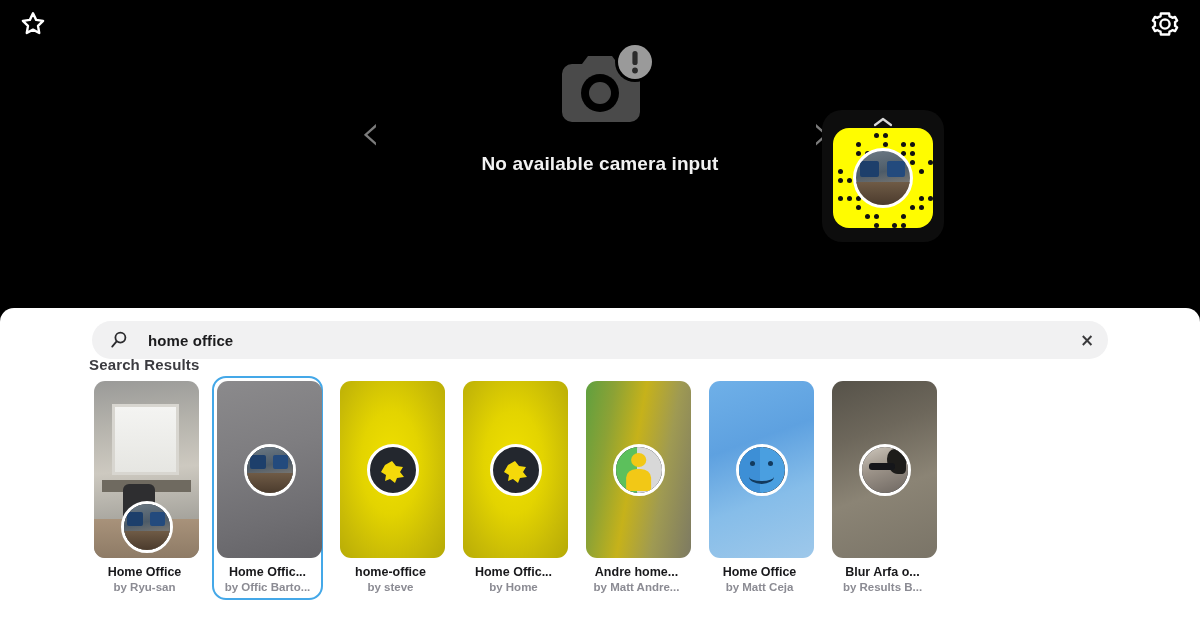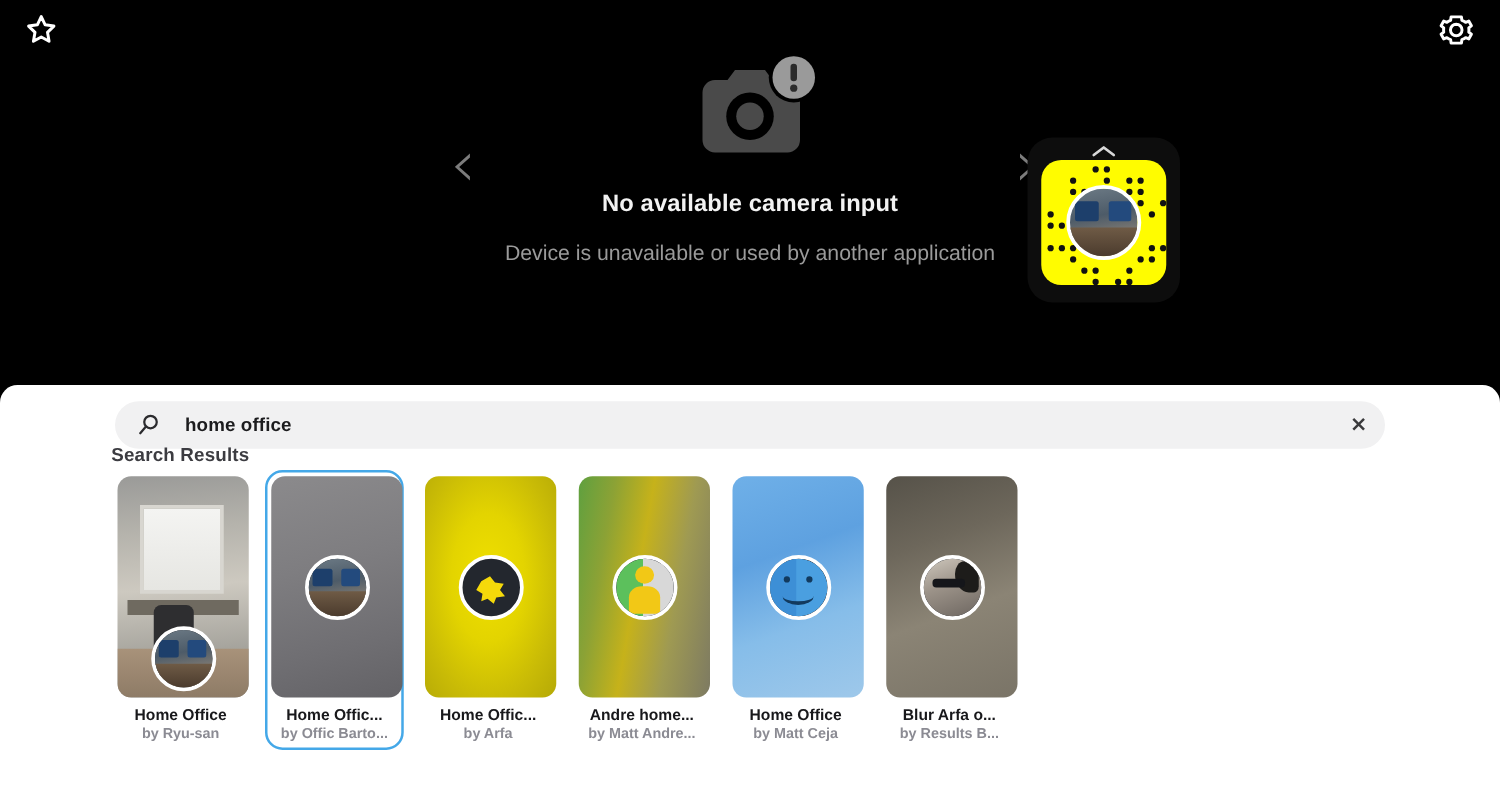--- a/index.html
+++ b/index.html
@@ -422,21 +422,20 @@
         <path d="M38 22h10l6-8h24l6 8h12a10 10 0 0 1 10 10v38a10 10 0 0 1-10 10H38a10 10 0 0 1-10-10V32a10 10 0 0 1 10-10z" fill="#4a4a4a"></path>
         <circle cx="66" cy="51" r="19" fill="#000"></circle>
         <circle cx="66" cy="51" r="11" fill="#4a4a4a"></circle>
         <circle cx="101" cy="20" r="20" fill="#000"></circle>
         <circle cx="101" cy="20" r="17" fill="#9a9a9a"></circle>
         <rect x="98.4" y="9" width="5.2" height="14" rx="2.6" fill="#2b2b2b"></rect>
         <circle cx="101" cy="28.5" r="2.9" fill="#2b2b2b"></circle>
       </svg>
     </div>
     <p id="camera-error-title">No available camera input</p>
-    <p id="camera-error-subtitle">Device is unavailable or used by another application</p>
   </div>
 
   <div class="carousel-chevron" id="carousel-prev">‹</div>
   <div class="carousel-chevron" id="carousel-next">›</div>
 
   <div id="snapcode-card">
     <div id="snapcode-collapse-chevron">
       <svg viewBox="0 0 22 12" width="22" height="12">
         <path d="M3 9l8-6 8 6" fill="none" stroke="#d8d8d8" stroke-width="2.2" stroke-linecap="round" stroke-linejoin="round"></path>
       </svg>
@@ -525,22 +524,33 @@
         <div class="card-author">by Offic Barto...</div>
       </div>
       <div class="result-card">
         <div class="card-thumb bg-yellow">
           <div class="card-badge">
             <svg class="ghost-glyph" viewBox="0 0 28 28">
               <path d="M6 9l7-4 4 5 7 1-3 5 4 5-7 1-2 5-5-4-5 2 1-6-5-3z" fill="#f5d90a"></path>
             </svg>
           </div>
         </div>
+        <div class="card-title">home-office</div>
+        <div class="card-author">by steve</div>
+      </div>
+      <div class="result-card">
+        <div class="card-thumb bg-yellow">
+          <div class="card-badge">
+            <svg class="ghost-glyph" viewBox="0 0 28 28">
+              <path d="M6 9l7-4 4 5 7 1-3 5 4 5-7 1-2 5-5-4-5 2 1-6-5-3z" fill="#f5d90a"></path>
+            </svg>
+          </div>
+        </div>
         <div class="card-title">Home Offic...</div>
-        <div class="card-author">by Arfa</div>
+        <div class="card-author">by Home</div>
       </div>
       <div class="result-card">
         <div class="card-thumb bg-green-yellow">
           <div class="card-badge">
             <div class="person-glyph">
               <div class="head"></div>
               <div class="body"></div>
             </div>
           </div>
         </div>

